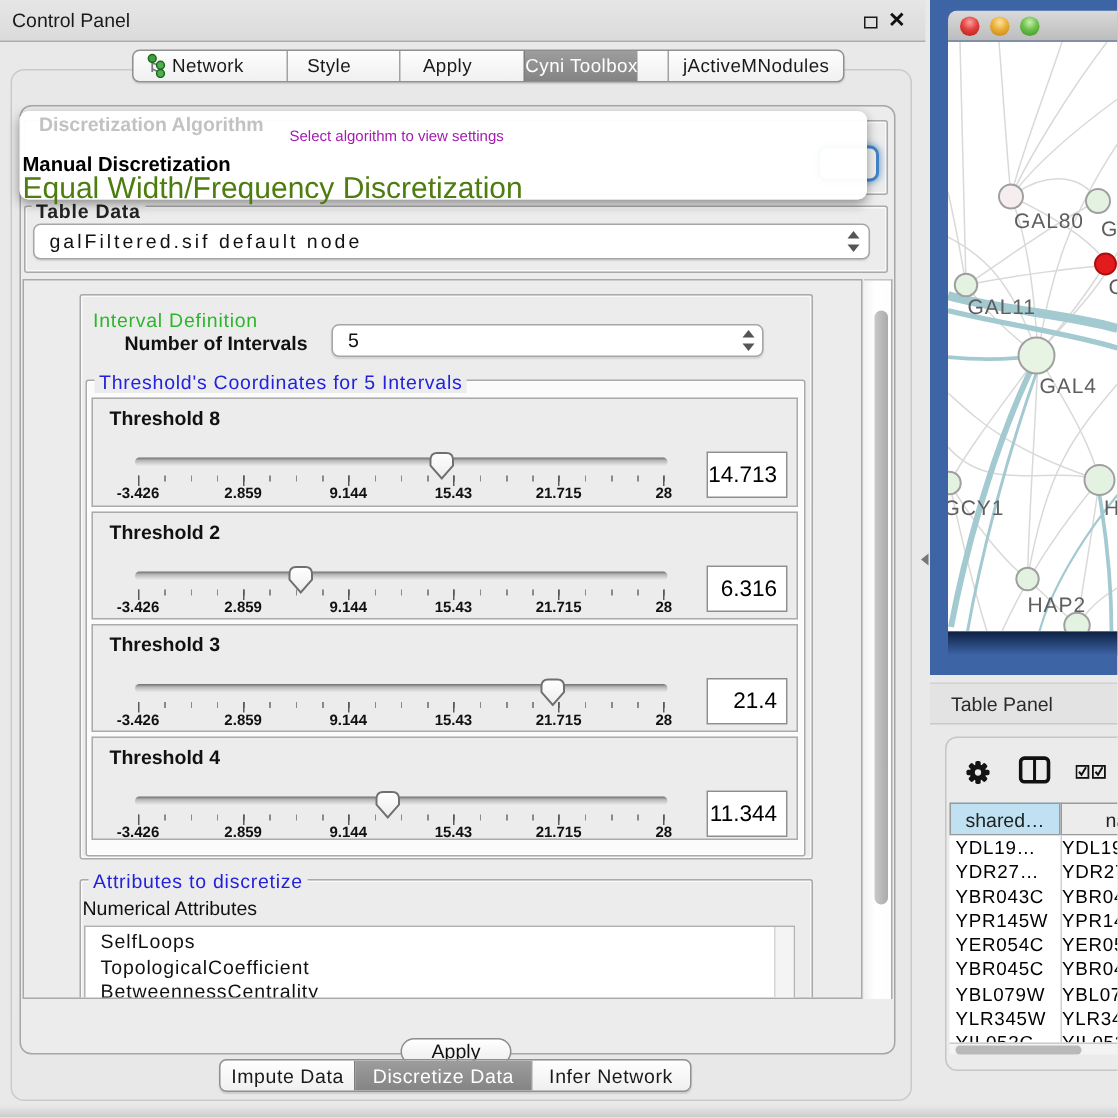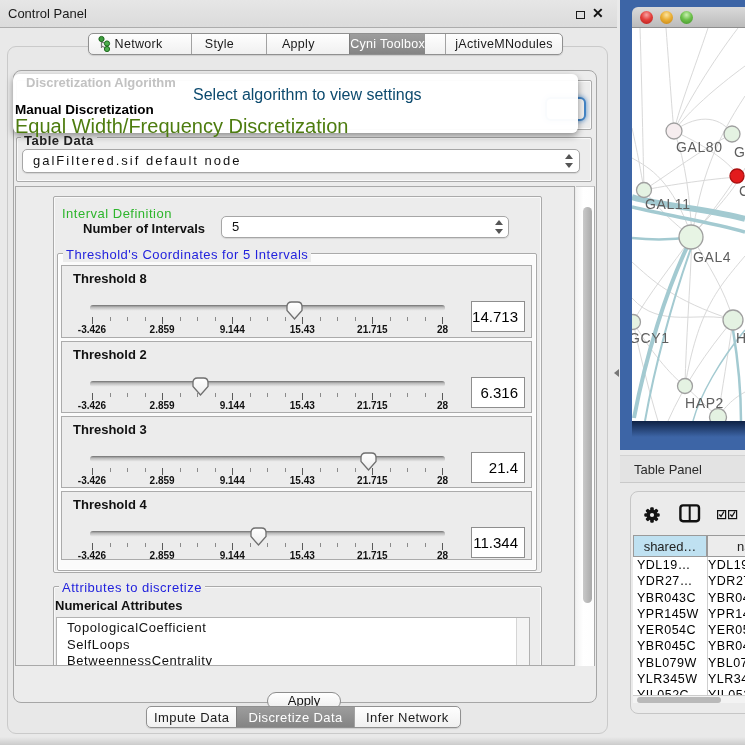--- a/index.html
+++ b/index.html
@@ -43,21 +43,21 @@
 .updown:before, .updown:after { content:""; position:absolute; left:0;
   border-left:4px solid transparent; border-right:4px solid transparent; }
 .updown:before { top:0; border-bottom:5px solid #555; }
 .updown:after { bottom:0; border-top:5px solid #555; }
 
 
 #popup { left:13px; top:74px; width:565px; height:59px;
   background:rgba(255,255,255,0.97); border-radius:6px;
   box-shadow:0 3px 7px rgba(0,0,0,0.4); z-index:30; }
 #popup .ghost1 { position:absolute; left:13px; top:1px; font-weight:bold; font-size:13px; color:#c2c2c2; }
-#popup .ghost2 { position:absolute; left:180px; top:12px; font-size:16px; color:#0c4a6e; }
+#popup .ghost2 { position:absolute; left:180px; top:12px; font-size:10px; color:#a21caf; }
 #popup .it1 { position:absolute; left:2px; top:28px; font-size:13.5px; font-weight:bold; color:#000; }
 #popup .it2 { position:absolute; left:2px; top:41px; font-size:20px; color:#4d7c0f; }
 #focusring { left:545px; top:97px; width:41px; height:24px; background:#efefef;
   border:2.5px solid #4283c4; border-radius:6px; box-shadow:0 0 4px 1px rgba(66,131,196,0.65); z-index:10; }
 
 
 #viewport { left:15px; top:186px; width:560px; height:480px; border:1px solid #a9a9a9;
   background:#ececec; overflow:hidden; }
 #vscroll { left:576px; top:186px; width:19px; height:480px;
   background:linear-gradient(to right,#f2f2f2,#ffffff 40%,#fdfdfd);
@@ -275,24 +275,24 @@
               </linearGradient>
             </defs>
       <path d="M1 5.5 Q1 1 5.5 1 L11.5 1 Q16 1 16 5.5 L16 9.5 L8.5 18 L1 9.5 Z" fill="url(#tg4)" stroke="#6f6f6f" stroke-width="1.3"></path>
           </svg>
     <div class="vfield">11.344</div>
   </div>
       </div>
 
   <div class="group" style="left:53px; top:586px; width:489px; height:90px;"></div>
   <div class="gtitle" style="left:59px; top:580px; color:#2222dd;">Attributes to discretize</div>
-  <div class="abs" style="left:55px; top:598px; font-size:13px; font-weight:bold; color:#111;">Numerical Attributes</div>
+  <div class="abs" style="left:55px; top:598px; font-size:13px; font-weight:normal; color:#111;">Numerical Attributes</div>
   <div class="abs" id="attrlist">
+    <div>SelfLoops</div>
     <div>TopologicalCoefficient</div>
-    <div>SelfLoops</div>
     <div>BetweennessCentrality</div>
   </div>
   <div class="abs" id="alscroll"></div>
 
   </div>
 </div>
 <div class="abs" id="vscroll">
     <div class="abs" id="vthumb"></div>
   </div>
 

